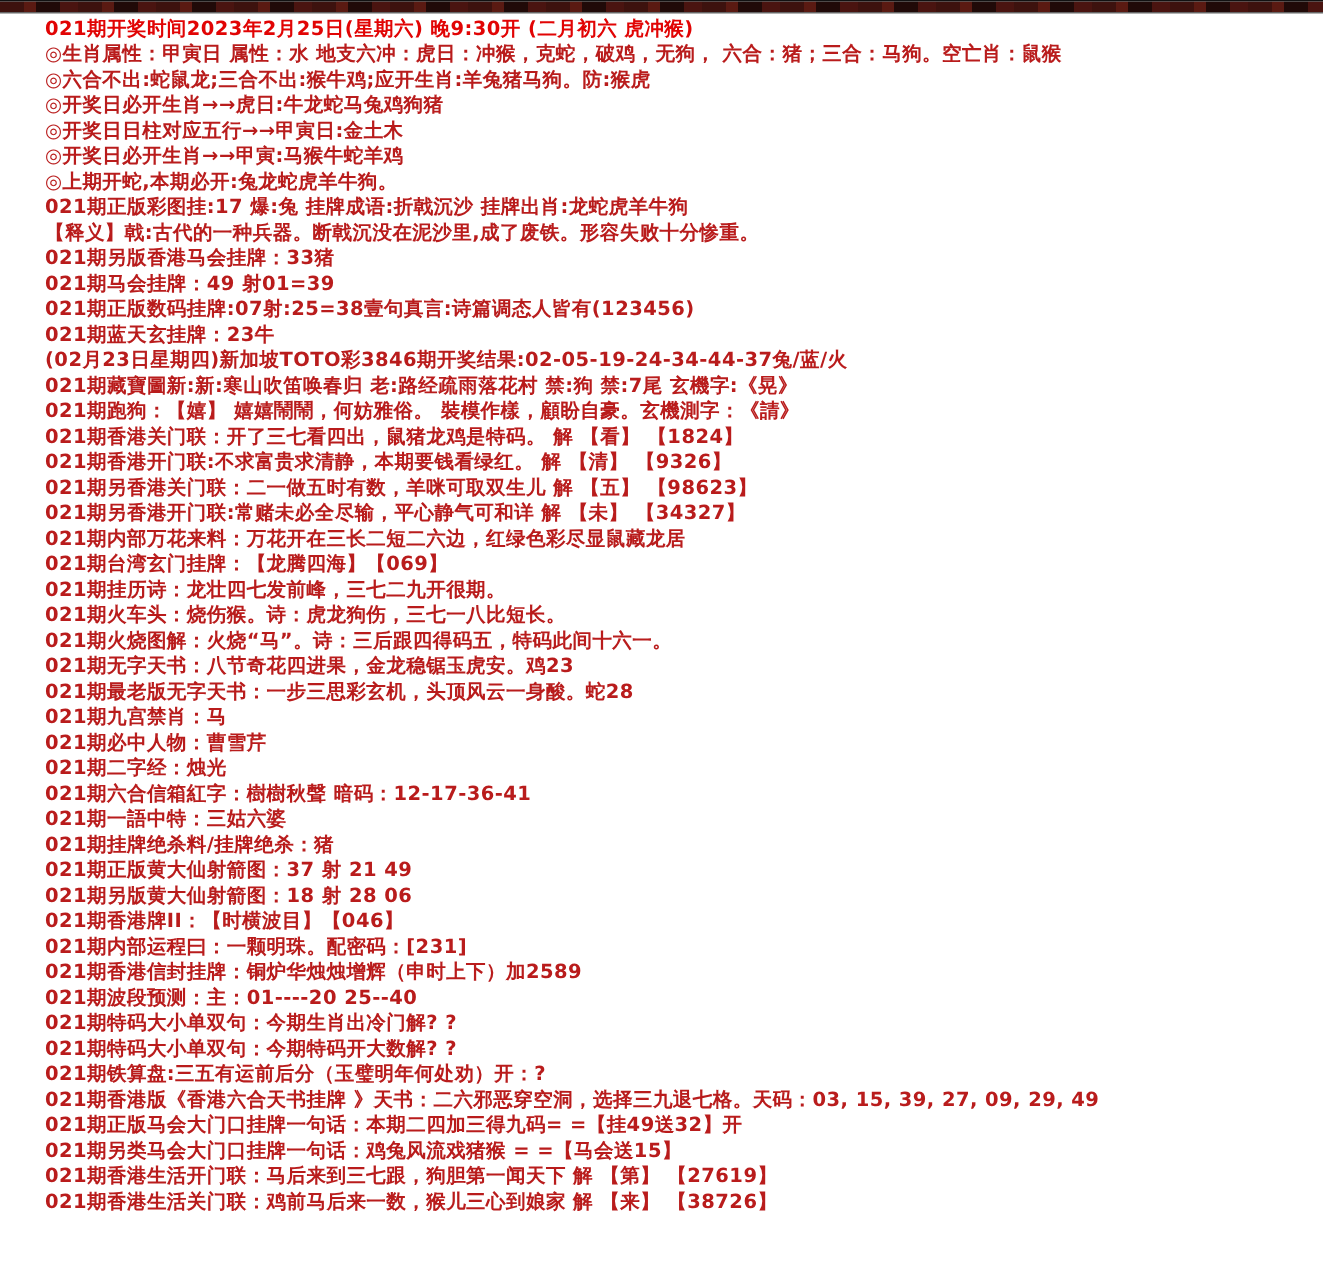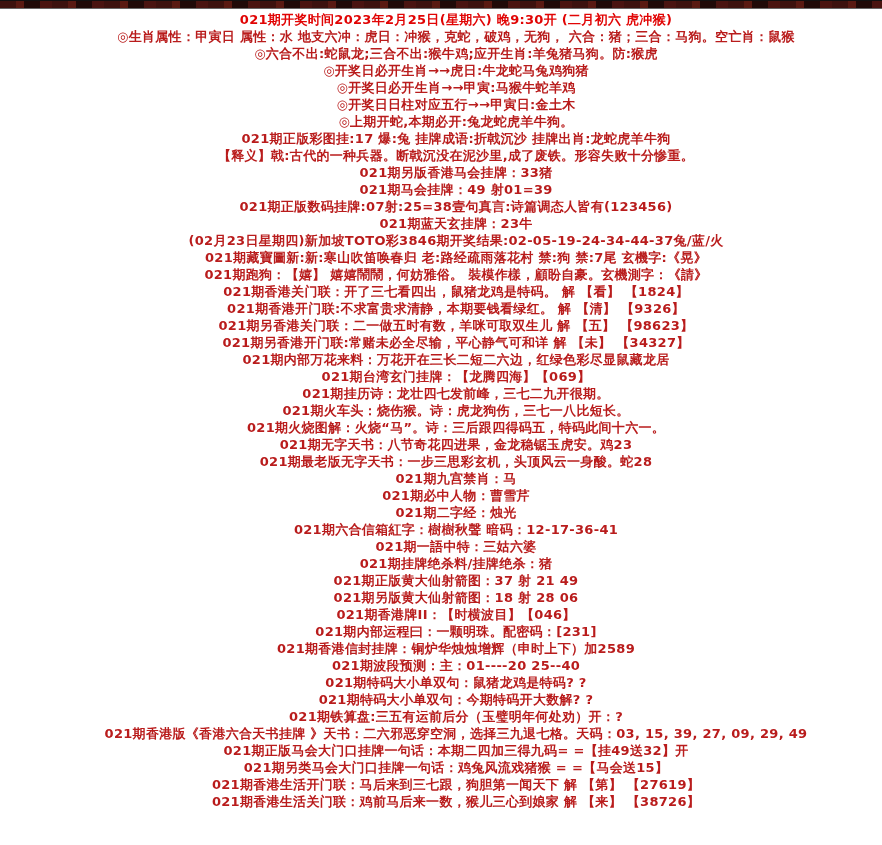--- a/index.html
+++ b/index.html
@@ -14,42 +14,42 @@
     background:
       repeating-linear-gradient(90deg,
         #3d120e 0px, #3d120e 16px,
         #5a1a12 16px, #5a1a12 24px,
         #200a08 24px, #200a08 40px,
         #4a1410 40px, #4a1410 52px);
     border-top:1px solid #111;
     border-bottom:1px solid #666;
     box-sizing:border-box;
   }
-  .content{padding:2px 0 0 30px;text-align:center;}
+  .content{padding:2px 0 0 30px;}
   .line{
     font-size:13px;
     line-height:17px;
     color:#b91c1c;
     white-space:nowrap;
     letter-spacing:0.3px;
   }
   .line.red{color:#e10404;}
 </style>
 </head>
 <body>
 
 <div class="top-banner"></div>
 
 <div class="content">
   <div class="line red">021期开奖时间2023年2月25日(星期六) 晚9:30开 (二月初六 虎冲猴)</div>
   <div class="line">◎生肖属性：甲寅日 属性：水 地支六冲：虎日：冲猴，克蛇，破鸡，无狗， 六合：猪；三合：马狗。空亡肖：鼠猴</div>
   <div class="line">◎六合不出:蛇鼠龙;三合不出:猴牛鸡;应开生肖:羊兔猪马狗。防:猴虎</div>
   <div class="line">◎开奖日必开生肖→→虎日:牛龙蛇马兔鸡狗猪</div>
+  <div class="line">◎开奖日日柱对应五行→→甲寅日:金土木</div>
   <div class="line">◎开奖日必开生肖→→甲寅:马猴牛蛇羊鸡</div>
-  <div class="line">◎开奖日日柱对应五行→→甲寅日:金土木</div>
   <div class="line">◎上期开蛇,本期必开:兔龙蛇虎羊牛狗。</div>
   <div class="line">021期正版彩图挂:17 爆:兔 挂牌成语:折戟沉沙 挂牌出肖:龙蛇虎羊牛狗</div>
   <div class="line">【释义】戟:古代的一种兵器。断戟沉没在泥沙里,成了废铁。形容失败十分惨重。</div>
   <div class="line">021期另版香港马会挂牌：33猪</div>
   <div class="line">021期马会挂牌：49 射01=39</div>
   <div class="line">021期正版数码挂牌:07射:25=38壹句真言:诗篇调态人皆有(123456)</div>
   <div class="line">021期蓝天玄挂牌：23牛</div>
   <div class="line">(02月23日星期四)新加坡TOTO彩3846期开奖结果:02-05-19-24-34-44-37兔/蓝/火</div>
   <div class="line">021期藏寶圖新:新:寒山吹笛唤春归 老:路经疏雨落花村 禁:狗 禁:7尾 玄機字:《晃》</div>
   <div class="line">021期跑狗：【嬉】 嬉嬉鬧鬧，何妨雅俗。 裝模作樣，顧盼自豪。玄機測字：《請》</div>
@@ -69,21 +69,21 @@
   <div class="line">021期二字经：烛光</div>
   <div class="line">021期六合信箱紅字：樹樹秋聲 暗码：12-17-36-41</div>
   <div class="line">021期一語中特：三姑六婆</div>
   <div class="line">021期挂牌绝杀料/挂牌绝杀：猪</div>
   <div class="line">021期正版黄大仙射箭图：37 射 21 49</div>
   <div class="line">021期另版黄大仙射箭图：18 射 28 06</div>
   <div class="line">021期香港牌II：【时横波目】【046】</div>
   <div class="line">021期内部运程曰：一颗明珠。配密码：[231]</div>
   <div class="line">021期香港信封挂牌：铜炉华烛烛增辉（申时上下）加2589</div>
   <div class="line">021期波段预测：主：01----20 25--40</div>
-  <div class="line">021期特码大小单双句：鼠猪龙鸡是特码? ?</div>
+  <div class="line">021期特码大小单双句：今期生肖出冷门解? ?</div>
   <div class="line">021期特码大小单双句：今期特码开大数解? ?</div>
   <div class="line">021期铁算盘:三五有运前后分（玉璧明年何处劝）开：?</div>
   <div class="line">021期香港版《香港六合天书挂牌 》天书：二六邪恶穿空洞，选择三九退七格。天码：03, 15, 39, 27, 09, 29, 49</div>
   <div class="line">021期正版马会大门口挂牌一句话：本期二四加三得九码= =【挂49送32】开</div>
   <div class="line">021期另类马会大门口挂牌一句话：鸡兔风流戏猪猴 = =【马会送15】</div>
   <div class="line">021期香港生活开门联：马后来到三七跟，狗胆第一闻天下 解 【第】 【27619】</div>
   <div class="line">021期香港生活关门联：鸡前马后来一数，猴儿三心到娘家 解 【来】 【38726】</div>
 </div>
 
 </body></html>

